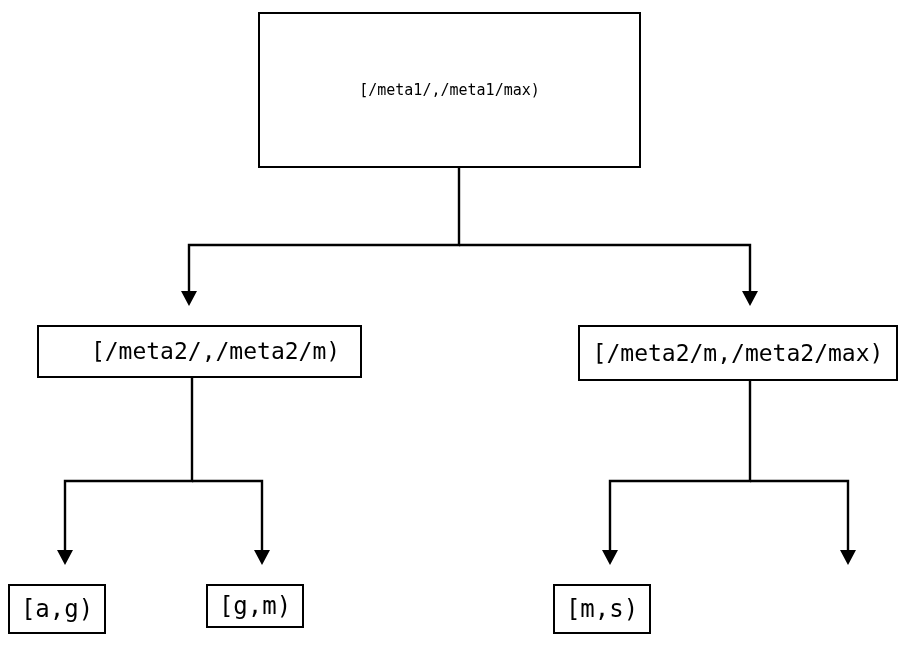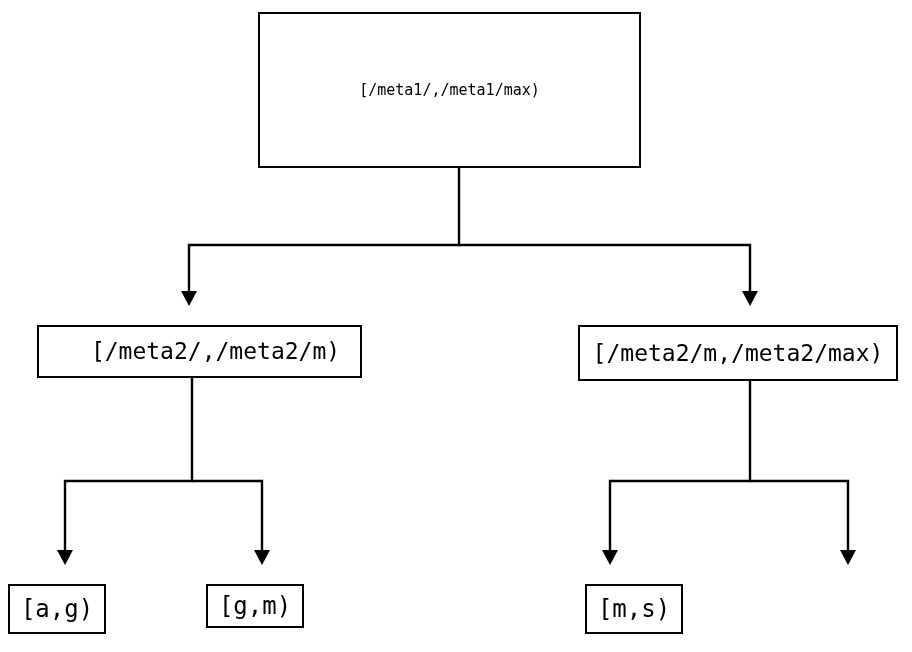--- a/index.html
+++ b/index.html
@@ -96,18 +96,18 @@
   </div>
 
   <div class="node-box leaf-node" style="left:8px; top:584px; width:98px; height:50px;">
     <span class="node-label">[a,g)</span>
   </div>
 
   <div class="node-box leaf-node" style="left:206px; top:584px; width:98px; height:44px;">
     <span class="node-label">[g,m)</span>
   </div>
 
-  <div class="node-box leaf-node" style="left:585px; top:584px; width:98px; height:50px;">
+  <div class="node-box leaf-node" style="left:553px; top:584px; width:98px; height:50px;">
     <span class="node-label">[m,s)</span>
   </div>
 
 
 </div>
 
 </body></html>

